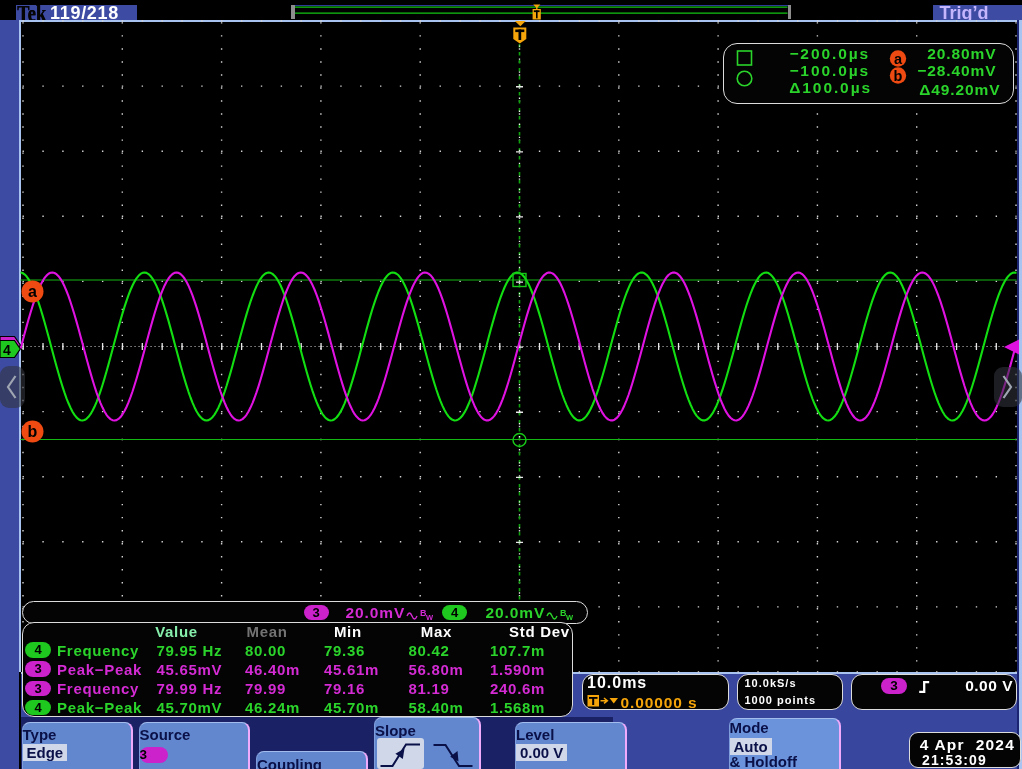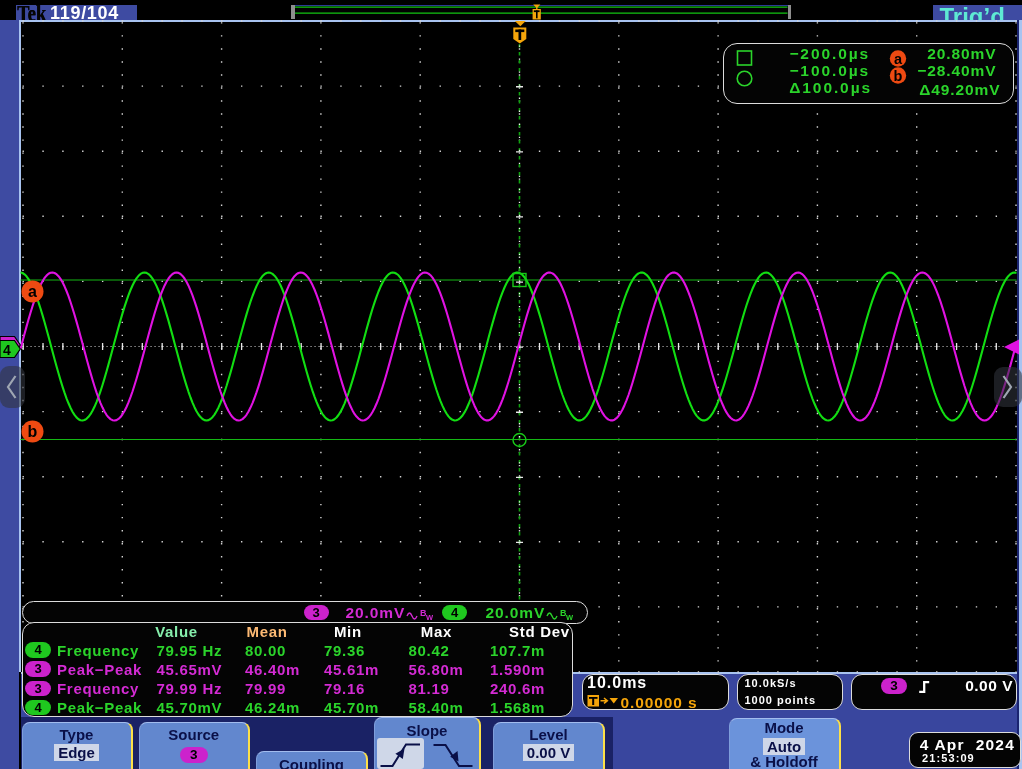--- a/index.html
+++ b/index.html
@@ -1,39 +1,39 @@
 <!DOCTYPE html>
 <html><head><meta charset="utf-8"><style>
 *{margin:0;padding:0;box-sizing:border-box}
 body{width:1022px;height:769px;overflow:hidden;background:#000;font-family:"Liberation Sans",sans-serif;font-weight:bold;position:relative}
 .abs{position:absolute}
 #titlebar{left:16px;top:4.5px;width:1022px;height:15.5px;background:#3e4ba2}
 #tek{position:absolute;left:1px;top:-3.5px;color:#050505;font-family:"Liberation Serif",serif;font-size:23px;font-weight:bold;transform:scaleX(0.8);transform-origin:0 0;text-shadow:0.6px 0 0 #050505}
 #cnt{position:absolute;left:34px;top:-2px;color:#fff;font-size:18px;letter-spacing:0.7px}
 #pblack{position:absolute;left:121px;top:-0.5px;width:796px;height:16px;background:#000}
-#trigd{position:absolute;left:923.5px;top:-1.5px;color:#5eead4;font-size:24px}
+#trigd{position:absolute;left:923.5px;top:-1.5px;color:#c4b5fd;font-size:18px}
 #sep{left:18.5px;top:20px;width:1003.5px;height:2.2px;background:#a8c3f0}
 #frameL{left:0;top:20px;width:18.5px;height:749px;background:#3e4ba2}
 #vline{left:18.5px;top:22px;width:2px;height:650px;background:#a8c3f0}
 #screen{left:20.5px;top:22.2px;width:996px;height:650px;background:#000}
 #redge1{left:1016.5px;top:20px;width:2.8px;height:749px;background:#1a2470}
 #redge2{left:1019.3px;top:20px;width:2.7px;height:749px;background:#a8c3f0}
 #panelB{left:20.5px;top:672px;width:996px;height:97px;background:#39469e;border-top:2.2px solid #a8c3f0}
 #btnrowbg{left:20.5px;top:716.5px;width:592px;height:52.5px;background:#1a2265}
 svg.overlay{position:absolute;left:0;top:0}
 .rbox{position:absolute;background:#040404;border:1.8px solid #dcdcdc;border-radius:11px;color:#fff}
 .g{color:#2bd42b} .m{color:#d42bd4} .o{color:#f5a50a}
-.btn{position:absolute;background:#6287ce;border-radius:8px 8px 0 0;border-top:1.5px solid #a2bcee;border-left:1.5px solid #7f9edb;border-right:2px solid #fde047;color:#0a1048;font-size:15px;text-align:center}
+.btn{position:absolute;background:#6287ce;border-radius:8px 8px 0 0;border-top:1.5px solid #a2bcee;border-left:1.5px solid #7f9edb;border-right:2px solid #f0abfc;color:#0a1048;font-size:15px;text-align:left}
 .hl{background:#cfd7e8;display:inline-block;padding:0 4px}
 .t16{font-size:15.5px;letter-spacing:0.9px} .tt{font-size:15px;letter-spacing:0.7px} .tw{font-size:11px;letter-spacing:1px} .us{font-size:15.5px;letter-spacing:1.9px}
 </style></head><body>
 <div class="abs" style="left:0;top:0;width:1022px;height:4.5px;background:#000"></div>
 <div class="abs" id="titlebar">
  <div id="tek">Tek</div>
-    <div id="cnt">119/104</div>
+    <div id="cnt">119/218</div>
  <div id="pblack">
    <div style="position:absolute;left:155px;top:0.5px;width:499px;height:1.5px;background:#2a3a95"></div>
    <svg style="position:absolute;left:0;top:0" width="796" height="16" viewBox="121 4.5 796 16">
         <line x1="278.5" y1="7.6" x2="771.5" y2="7.6" stroke="#12c512" stroke-width="1.3"></line>
         <line x1="278.5" y1="13.6" x2="771.5" y2="13.6" stroke="#12c512" stroke-width="1.3"></line>
       </svg>
    <div style="position:absolute;left:154px;top:0.5px;width:3.5px;height:14px;background:#8e8e8e"></div>
    <div style="position:absolute;left:650.5px;top:0.5px;width:3.5px;height:14px;background:#8e8e8e"></div>
    <svg style="position:absolute;left:393px;top:0" width="14" height="16" viewBox="0 0 14 16">
      <polygon points="3.2,0.5 10.4,0.5 6.8,4.2" fill="#f5a50a"></polygon>
@@ -127,21 +127,21 @@
 <div class="abs" style="left:419.5px;top:3.5px;width:25px;height:15px;border-radius:8px;background:#1fc81f;color:#000;font-size:13px;text-align:center;line-height:15px">4</div>
 <span class="abs g t16" style="left:463px;top:2.5px">20.0mV</span>
 <svg class="abs" style="left:523px;top:6px" width="40" height="14">
 <path d="M1 8 q2.5 -6 5 0 q2.5 6 5 0" fill="none" stroke="#2bd42b" stroke-width="1.4"></path>
 <text x="14" y="8" fill="#2bd42b" font-size="9" font-weight="bold" font-family="Liberation Sans">B</text>
       <text x="20" y="12" fill="#2bd42b" font-size="7.5" font-weight="bold" font-family="Liberation Sans">W</text>
 </svg>
 </div>
 <div class="rbox" style="left:21.5px;top:621.5px;width:551.5px;height:95.5px;border-radius:12px;border-width:1.5px">
 <span class="abs tt" style="left:132.7px;top:0.5px;color:#86efac">Value</span>
-<span class="abs tt" style="left:224.0px;top:0.5px;color:#fdba74">Mean</span>
+<span class="abs tt" style="left:224.0px;top:0.5px;color:#737373">Mean</span>
 <span class="abs tt" style="left:311.4px;top:0.5px;color:#fff">Min</span>
 <span class="abs tt" style="left:398.3px;top:0.5px;color:#fff">Max</span>
 <span class="abs tt" style="left:486.6px;top:0.5px;color:#fff">Std Dev</span>
 <div class="abs" style="left:2.5px;top:19.5px;width:26px;height:15.5px;border-radius:8px;background:#1fc81f;color:#000;font-size:13px;text-align:center;line-height:15.5px">4</div>
 <span class="abs tt g" style="left:34.5px;top:19.0px">Frequency</span>
 <span class="abs tt g" style="left:134.0px;top:19.0px">79.95 Hz</span>
 <span class="abs tt g" style="left:222.5px;top:19.0px">80.00</span>
 <span class="abs tt g" style="left:301.5px;top:19.0px">79.36</span>
 <span class="abs tt g" style="left:386.0px;top:19.0px">80.42</span>
 <span class="abs tt g" style="left:467.5px;top:19.0px">107.7m</span>
@@ -189,21 +189,21 @@
 </svg>
 <span class="abs t16" style="right:3px;top:2px;letter-spacing:0.5px">0.00 V</span>
 </div>
 <div class="btn" style="left:728.5px;top:718px;width:112px;height:51px;background:#6b93db">
 <div style="position:absolute;left:0;width:100%;top:-0.5px">Mode</div>
 <div style="position:absolute;left:0;width:100%;top:18.5px"><span class="hl">Auto</span></div>
 <div style="position:absolute;left:0;width:100%;top:33.5px">&amp; Holdoff</div>
 </div>
 <div class="rbox" style="left:908.5px;top:732px;width:112px;height:35.5px;border-radius:9px;border-width:1.5px">
 <span class="abs" style="right:4.5px;top:3px;font-size:15.5px;letter-spacing:1.2px">4 Apr&nbsp; 2024</span>
-<span class="abs" style="left:12.5px;top:18.5px;font-size:11px;letter-spacing:1.1px">21:53:09</span>
+<span class="abs" style="left:12.5px;top:18.5px;font-size:14px;letter-spacing:1.1px">21:53:09</span>
 </div>
 <div class="btn" style="left:21.5px;top:721.5px;width:111px;height:47.5px">
 <div style="margin-top:3.5px">Type</div>
     <div style="margin-top:0.5px"><span class="hl">Edge</span></div>
   </div>
 <div class="btn" style="left:138.5px;top:721.5px;width:111.5px;height:47.5px">
 <div style="margin-top:3.5px">Source</div>
 <div style="margin-top:2px"><span style="display:inline-block;width:28px;height:16px;border-radius:8px;background:#cc22cc;color:#000;font-size:13.5px;line-height:16px">3</span></div>
   </div>
 <div class="btn" style="left:256px;top:751px;width:112px;height:53px">
@@ -213,21 +213,21 @@
 <div class="btn" style="left:374px;top:716.5px;width:107px;height:52.5px">
 <div style="position:absolute;left:0;width:100%;top:4.5px">Slope</div>
 <div class="abs" style="left:2px;top:20px;width:47px;height:31px;background:#cfd7e8;border-radius:3px"></div>
 <svg class="abs" style="left:0;top:0" width="103" height="49" viewBox="2 2 103 49">
 <path d="M7.5 50 h12 L33 28.5 h14" fill="none" stroke="#0a1048" stroke-width="2"></path>
 <polygon points="31.5,32.5 29.8,43 22.4,37.7" fill="#0a1048"></polygon>
 <path d="M60.5 29 h12 L86 50 h13.5" fill="none" stroke="#0a1048" stroke-width="2"></path>
 <polygon points="85.5,45.5 84.5,35 77.2,40.7" fill="#0a1048"></polygon>
 </svg>
 </div>
-<div class="btn" style="left:493px;top:721.5px;width:112px;height:47.5px">
+<div class="btn" style="left:515px;top:721.5px;width:112px;height:47.5px">
 <div style="margin-top:3.5px">Level</div>
     <div style="margin-top:0.5px"><span class="hl">0.00 V</span></div>
   </div>
 <div class="abs" style="left:0px;top:365.5px;width:25px;height:42px;border-radius:9px;background:rgba(48,52,61,0.58)">
 <svg width="25" height="42">
       <path d="M15.5 10 l-7.5 11 l7.5 11" fill="none" stroke="#9fa6b2" stroke-width="2.2"></path>
     </svg></div>
 <div class="abs" style="left:994px;top:367px;width:28px;height:40px;border-radius:9px;background:rgba(48,52,61,0.58)">
 <svg width="28" height="40">
       <path d="M9.5 9 l7.5 11 l-7.5 11" fill="none" stroke="#9fa6b2" stroke-width="2.2"></path>

